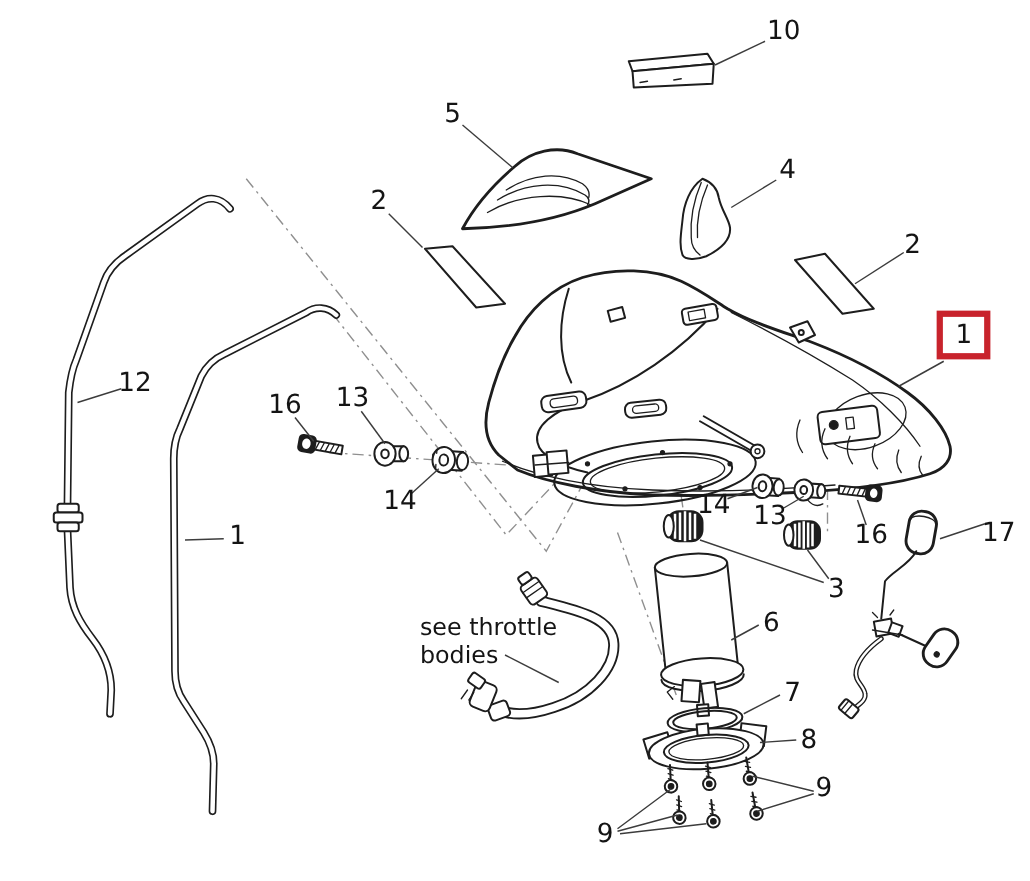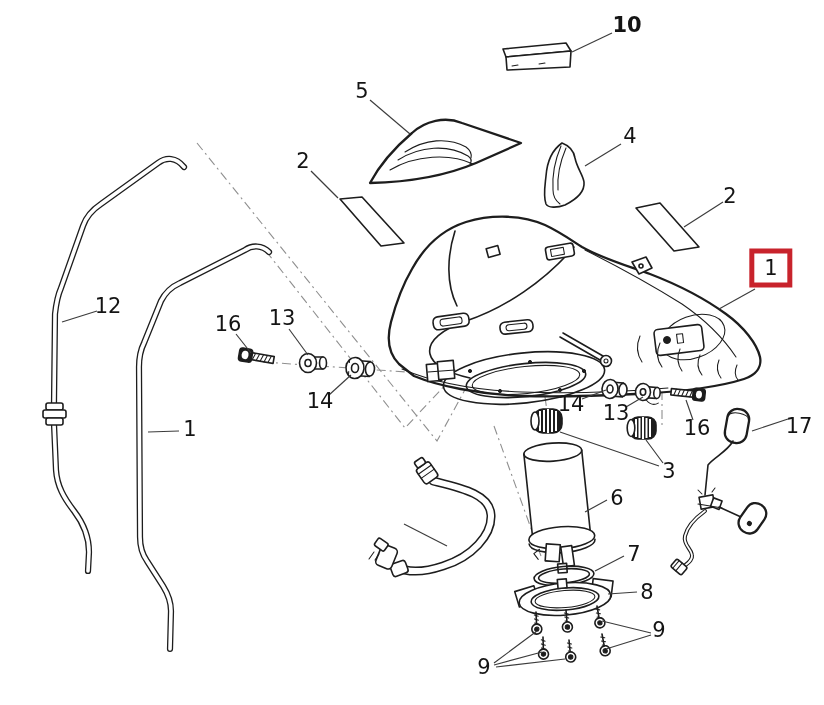--- a/index.html
+++ b/index.html
@@ -295,25 +295,26 @@
       <div class="callout highlighted" style="left: 771px; top: 268px;">1</div>
       <div class="callout" style="left: 303px; top: 161px;">2</div>
       <div class="callout" style="left: 730px; top: 196px;">2</div>
       <div class="callout" style="left: 630px; top: 136px;">4</div>
       <div class="callout" style="left: 362px; top: 91px;">5</div>
       <div class="callout" style="left: 617px; top: 498px;">6</div>
       <div class="callout" style="left: 634px; top: 554px;">7</div>
       <div class="callout" style="left: 647px; top: 592px;">8</div>
       <div class="callout" style="left: 484px; top: 667px;">9</div>
       <div class="callout" style="left: 659px; top: 630px;">9</div>
-      <div class="callout" style="left: 627px; top: 25px; font-weight: bold;">10</div>
+      <div class="callout" style="left: 627px; top: 25px;">10</div>
       <div class="callout" style="left: 190px; top: 429px;">1</div>
       <div class="callout" style="left: 108px; top: 306px; text-align: center;">12</div>
       <div class="callout" style="left: 282px; top: 318px;">13</div>
       <div class="callout" style="left: 616px; top: 413px;">13</div>
       <div class="callout" style="left: 320px; top: 401px;">14</div>
       <div class="callout" style="left: 571px; top: 404px;">14</div>
       <div class="callout" style="left: 669px; top: 471px;">3</div>
       <div class="callout" style="left: 228px; top: 324px;">16</div>
       <div class="callout" style="left: 697px; top: 428px;">16</div>
       <div class="callout" style="left: 799px; top: 426px;">17</div>
     </div>
+<div class="note">see throttle bodies</div>
 </div>
 
 </body></html>

